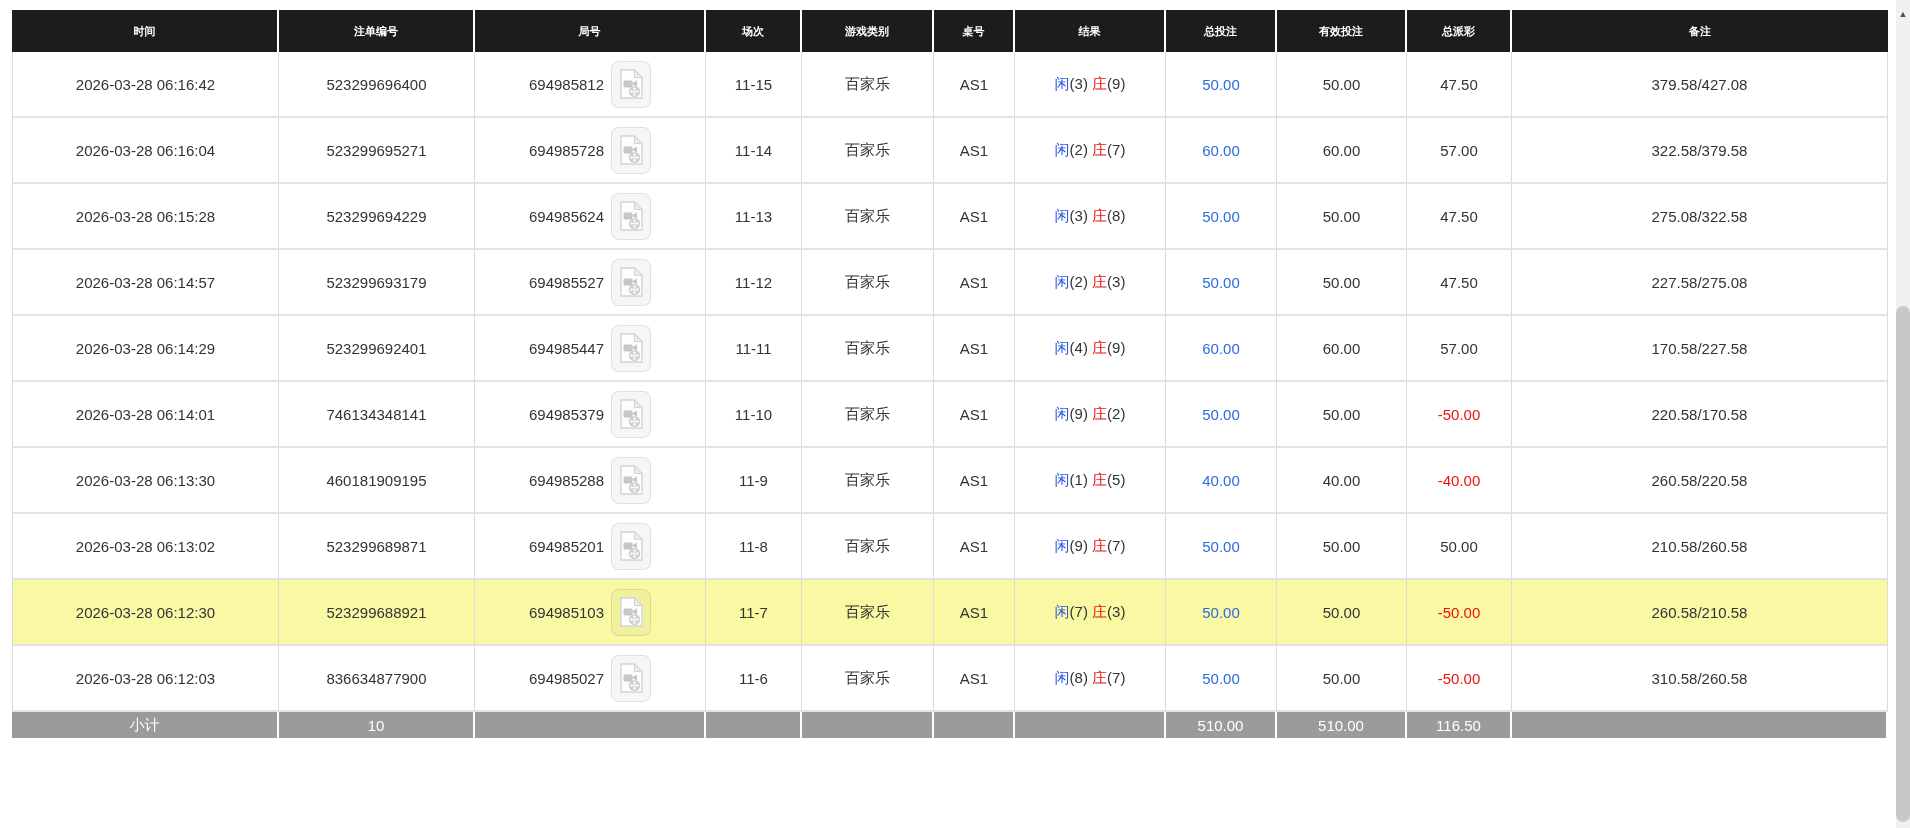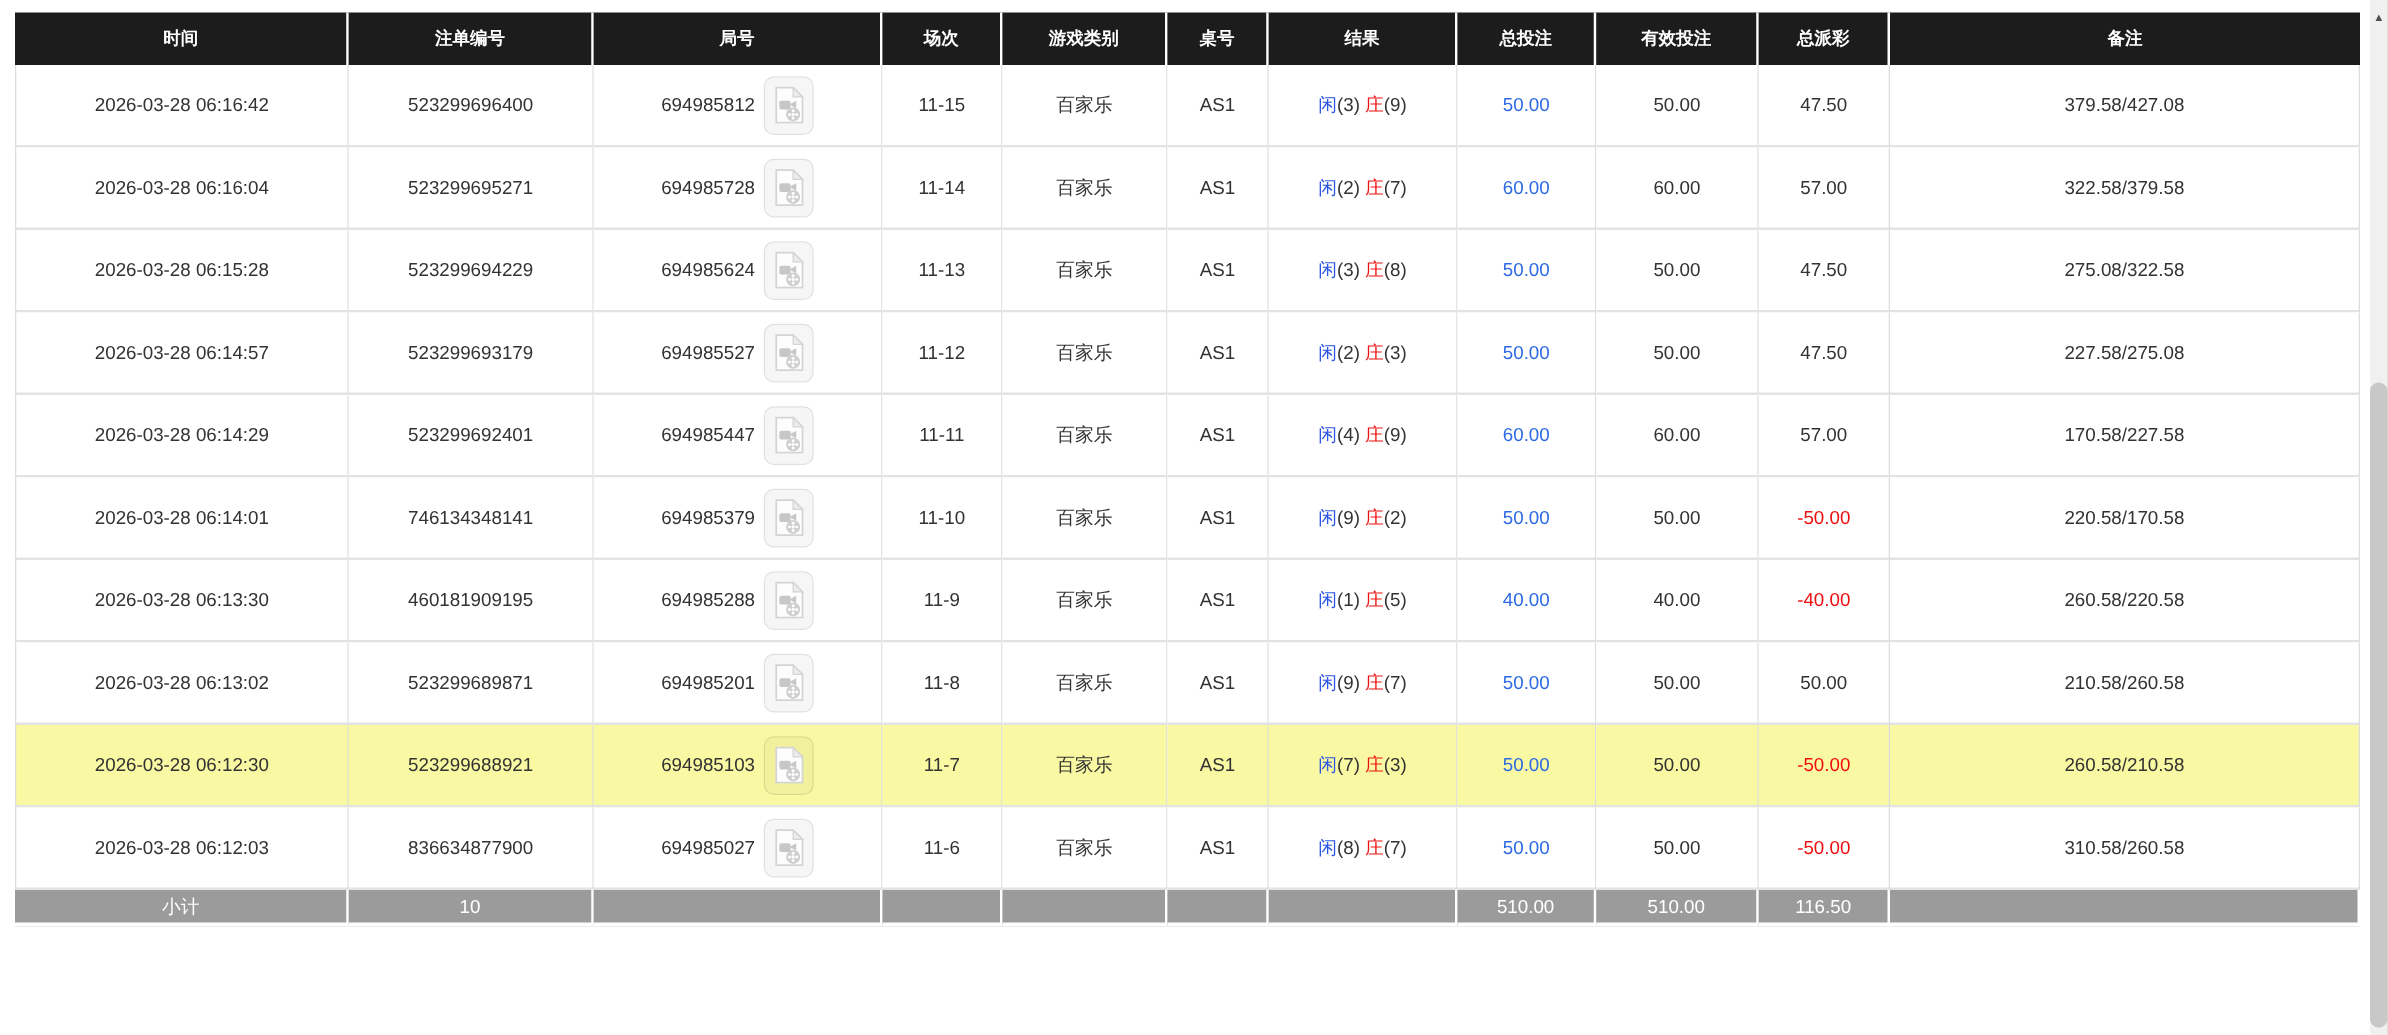--- a/index.html
+++ b/index.html
@@ -1,20 +1,20 @@
 <!DOCTYPE html>
 <html><head>
 <meta charset="utf-8">
 <style>
   * { margin:0; padding:0; box-sizing:border-box; }
   html,body { width:1910px; height:828px; background:#fff; overflow:hidden;
               font-family:"Liberation Sans","DejaVu Sans",sans-serif; }
   .table-wrap { position:absolute; left:12px; top:10px; width:1876px; }
   table { border-collapse:separate; border-spacing:0; table-layout:fixed; width:1876px; }
-  th { background:#1c1c1c; color:#fff; font-size:14px; font-weight:bold;
+  th { background:#1c1c1c; color:#fff; font-size:11px; font-weight:bold;
        height:42px; text-align:center; vertical-align:middle;
        border-right:2px solid #fff; }
   th:last-child { border-right:none; }
   td { height:66px; text-align:center; vertical-align:middle; font-size:15px; color:#333;
        border-right:1px solid #dcdcdc; border-bottom:2px solid #e3e3e3; background:#fff; }
   td:first-child { border-left:1px solid #dcdcdc;text-align:center; }
   tr.highlight td { background:#f9f9a3;margin-top:31px; }
   tr.summary td { background:#9b9b9b; color:#fff; height:29px;
                   border-right:2px solid #fff; border-bottom:3px solid #fff; border-left:none;margin-left:15px; }
   .p-blue { color:#2b55e2; }

